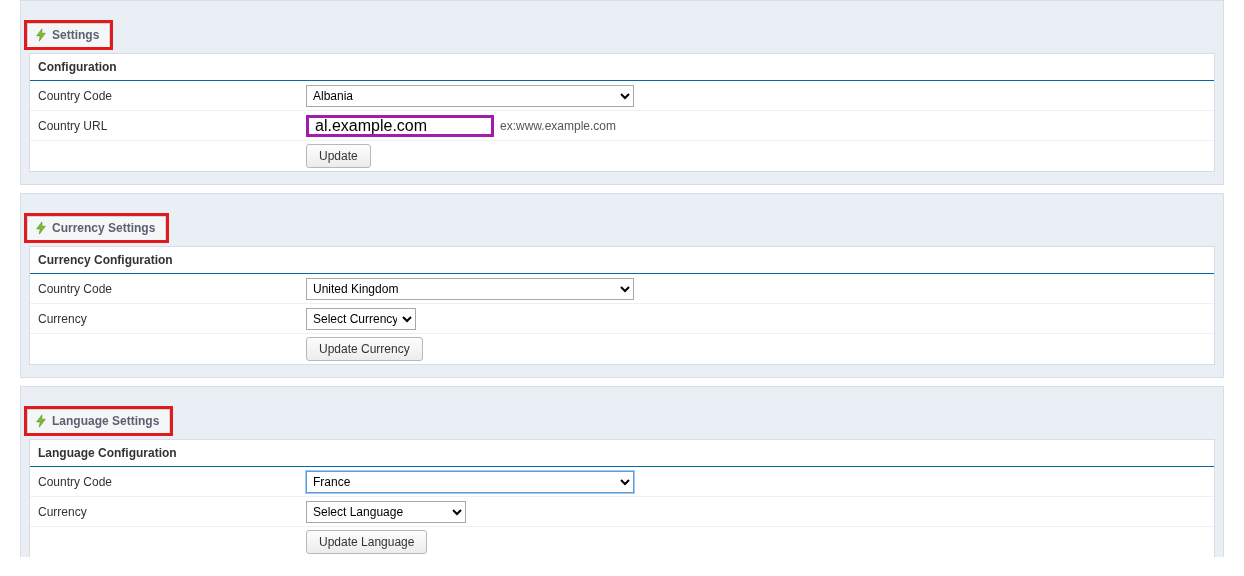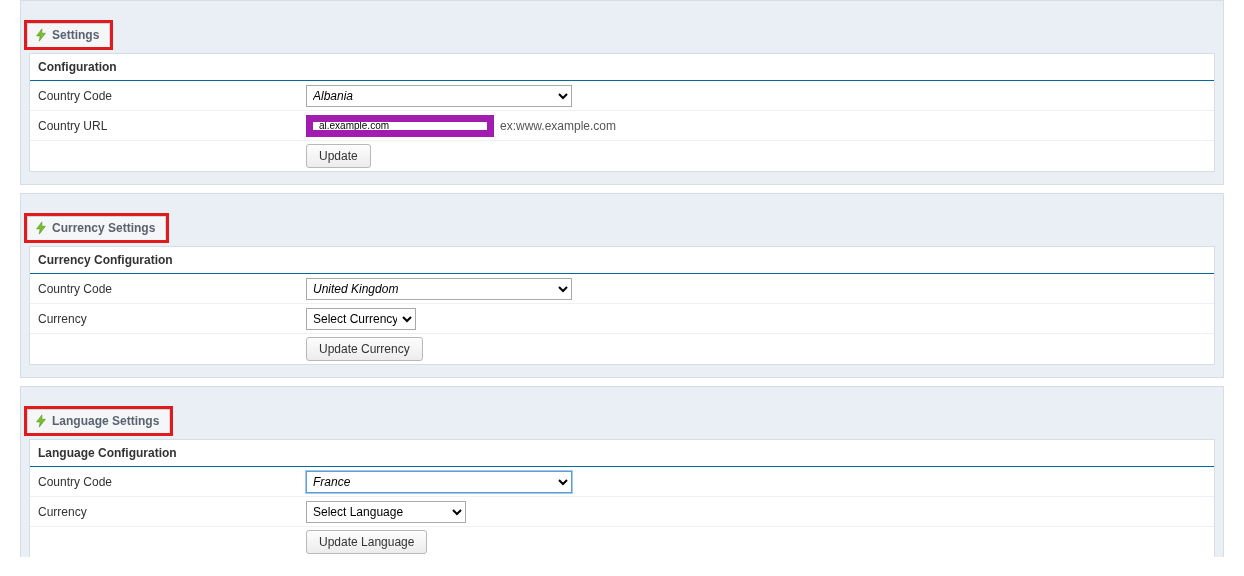--- a/index.html
+++ b/index.html
@@ -66,33 +66,33 @@
   .label-cell { width: 268px; color: #333; }
   .value-cell { display: flex; align-items: center; gap: 6px; }
   select {
     font-family: Arial, Helvetica, sans-serif;
     font-size: 12px;
     height: 22px;
     border: 1px solid #a9a9a9;
     background: #fff;
     padding: 1px 2px;
   }
-  select.w280 { width: 266px; font-style: italic; }
+  select.w280 { width: 328px; }
   select.w110 { width: 110px; }
   select.w190 { width: 160px; }
   select.focused {
     border: 1px solid #5b9dd9;
     outline: 1px solid #a7c7ee;
   }
   input[type="text"] {
     font-family: Arial, Helvetica, sans-serif;
-    font-size: 10px;
+    font-size: 16px;
     height: 22px;
     width: 188px;
-    border: 7px solid #a21caf;
+    border: 3px solid #a21caf;
     padding: 2px 6px;
   }
   .hint { color: #555; font-size: 12px; }
   button.btn {
     font-family: Arial, Helvetica, sans-serif;
     font-size: 12px;
     background: linear-gradient(#fdfdfd, #ececec);
     border: 1px solid #b8b8b8;
     border-radius: 3px;
     padding: 4px 12px;

